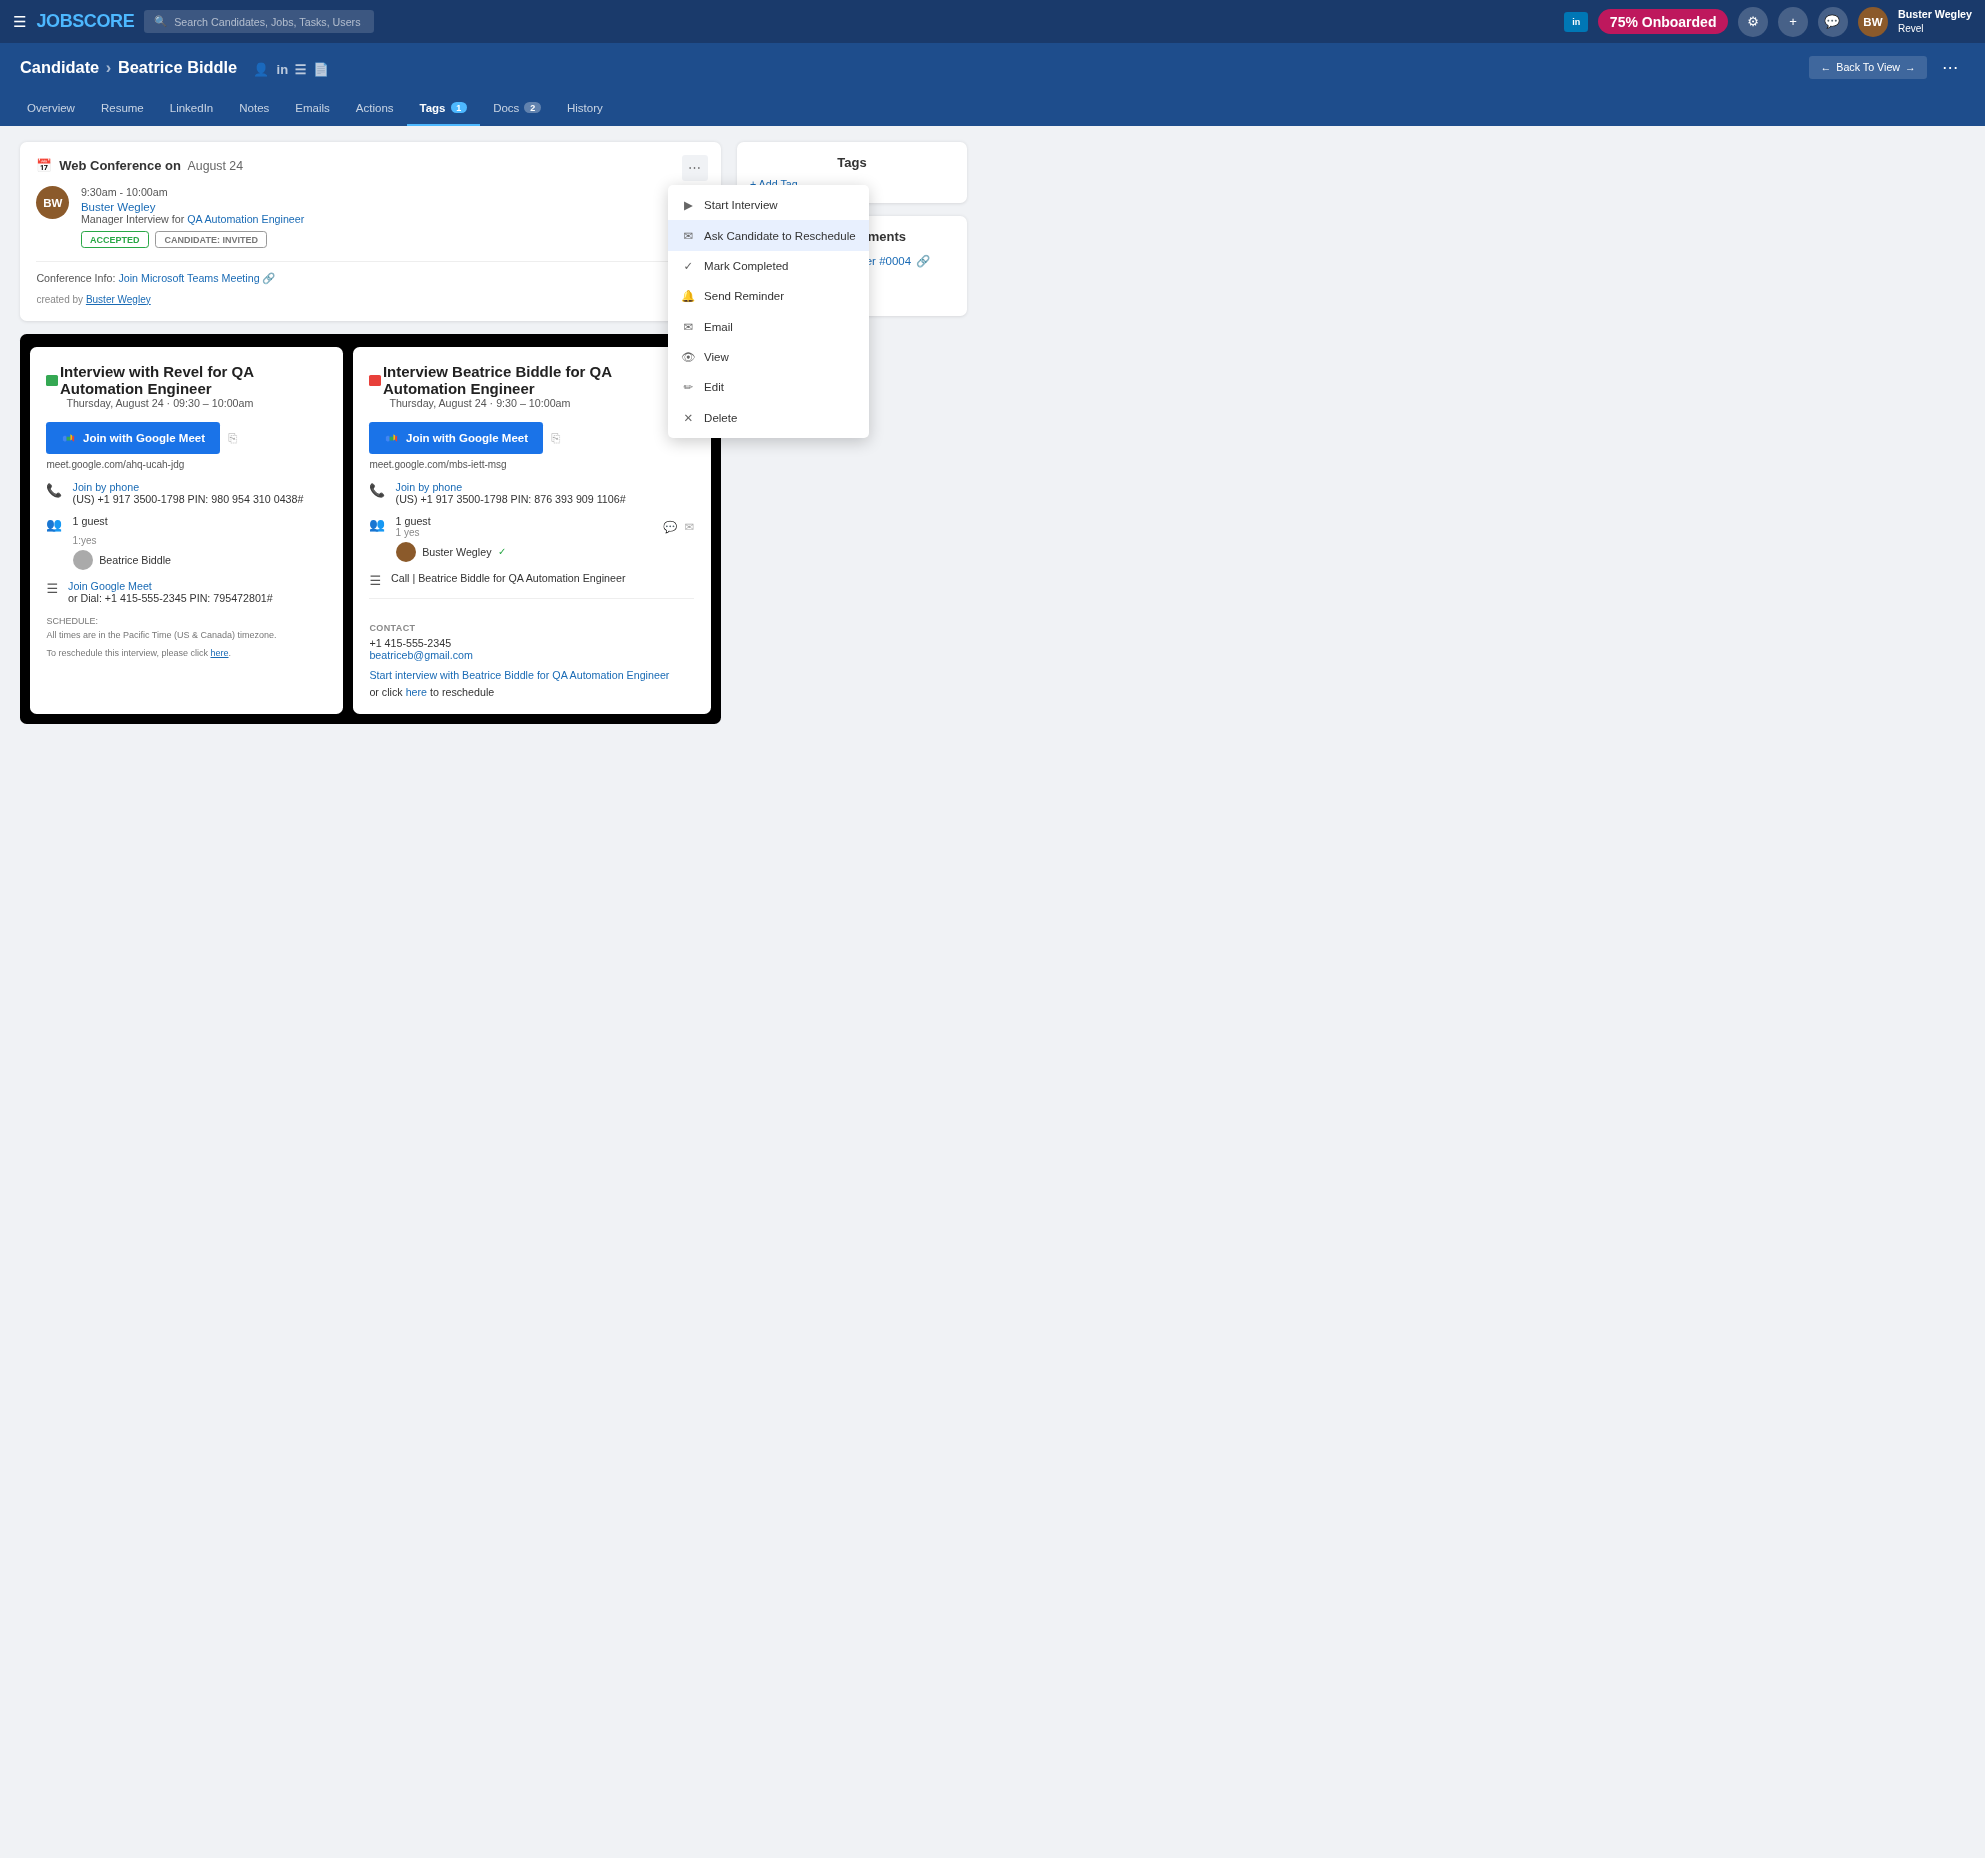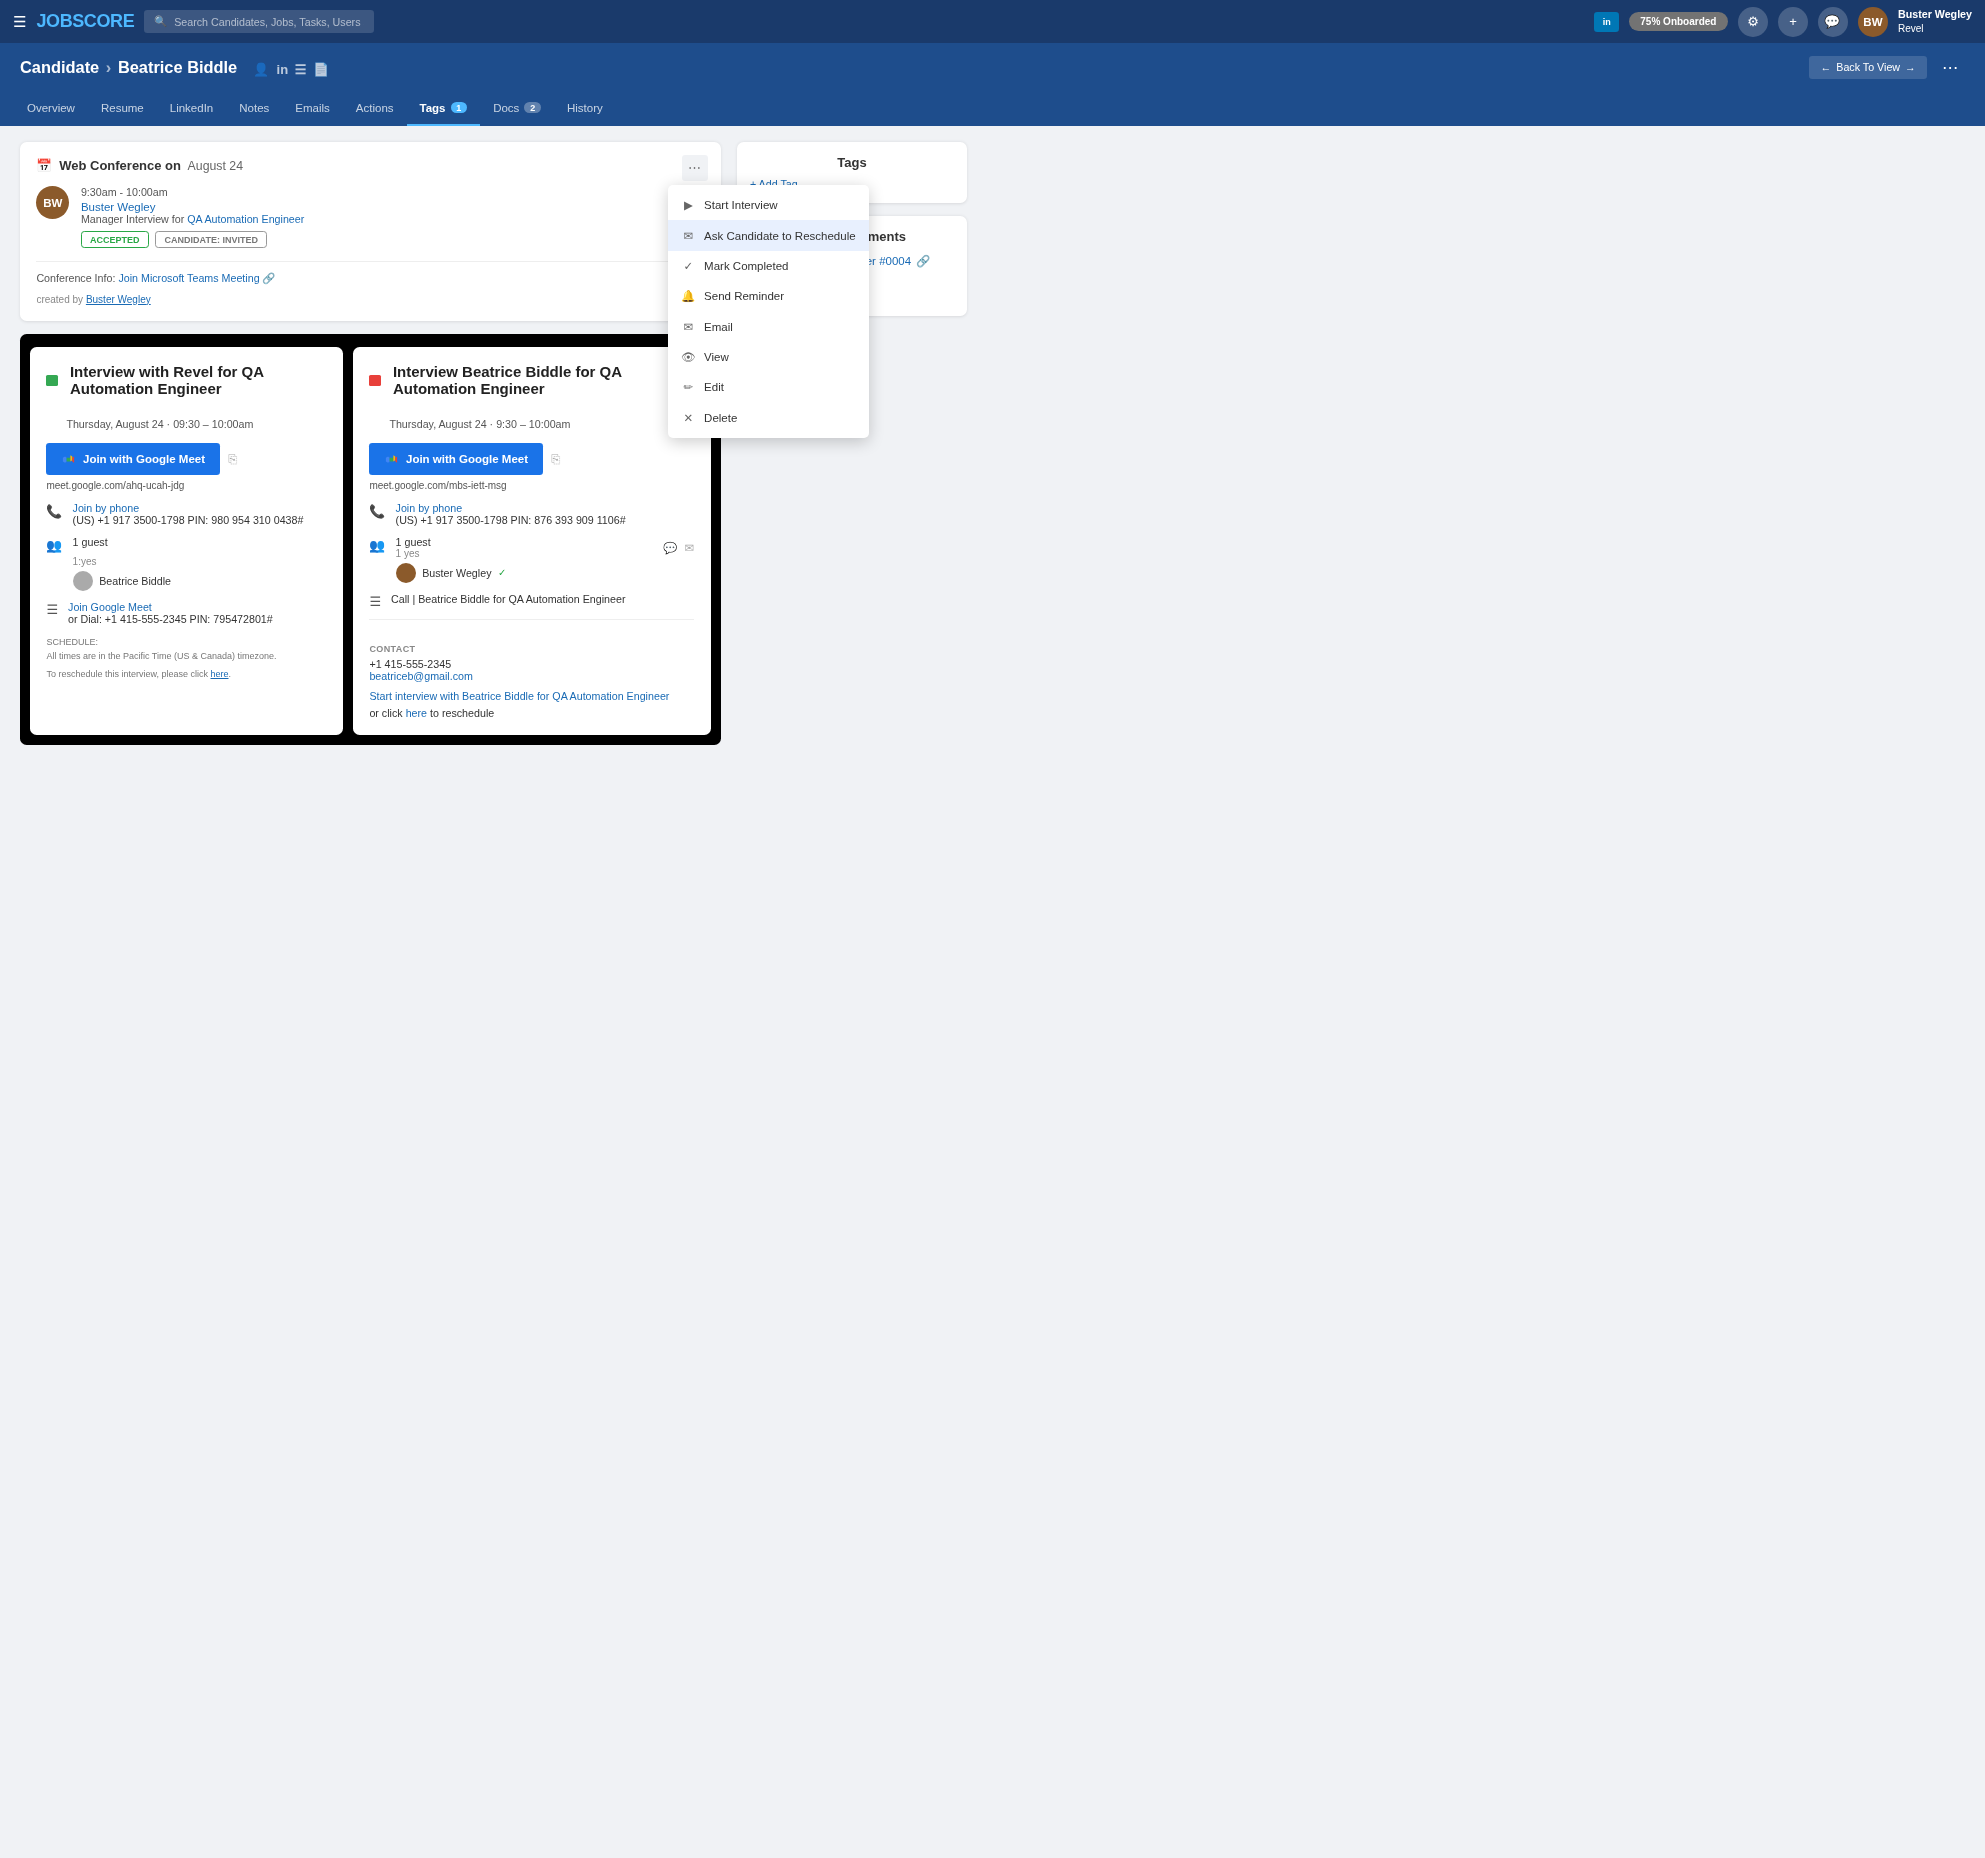--- a/index.html
+++ b/index.html
@@ -41,25 +41,25 @@
     .nav-spacer { flex: 1; }
     .linkedin-btn {
       background: #0077b5;
       border-radius: 3.3px;
       padding: 5px 8.2px;
       color: white;
       font-size: 9px;
       font-weight: bold;
     }
     .onboarded-badge {
-      background: #737373;
+      background: #be185d;
       border-radius: 16.4px;
       padding: 4.1px 11.5px;
       color: white;
-      font-size: 10px;
+      font-size: 14px;
       font-weight: 600;
     }
     .nav-icon-btn {
       background: rgba(255,255,255,0.2);
       border-radius: 50%;
       width: 30px;
       height: 30px;
       display: flex;
       align-items: center;
       justify-content: center;
@@ -318,22 +318,22 @@
       border-radius: 6.6px;
       box-shadow: 0 1.6px 10px rgba(0,0,0,0.15);
       padding: 16.4px;
       width: 313px;
       flex-shrink: 0;
       font-size: 10.7px;
     }
     .meet-card-header {
       display: flex;
       align-items: center;
-      gap: 12px;
-      margin-bottom: 21px;
+      gap: 2px;
+      margin-bottom: 0;
     }
     .meet-dot { width: 11.5px; height: 11.5px; border-radius: 1.6px; background: #34a853; flex-shrink: 0; }
     .meet-title { font-size: 15px; font-weight: 700; color: #222; }
     .meet-date { font-size: 10.7px; color: #555; margin-bottom: 13px; padding-left: 20px; }
     .meet-btn {
       background: #1a73e8;
       color: white;
       border: none;
       border-radius: 3.3px;
       padding: 8.2px 15px;

